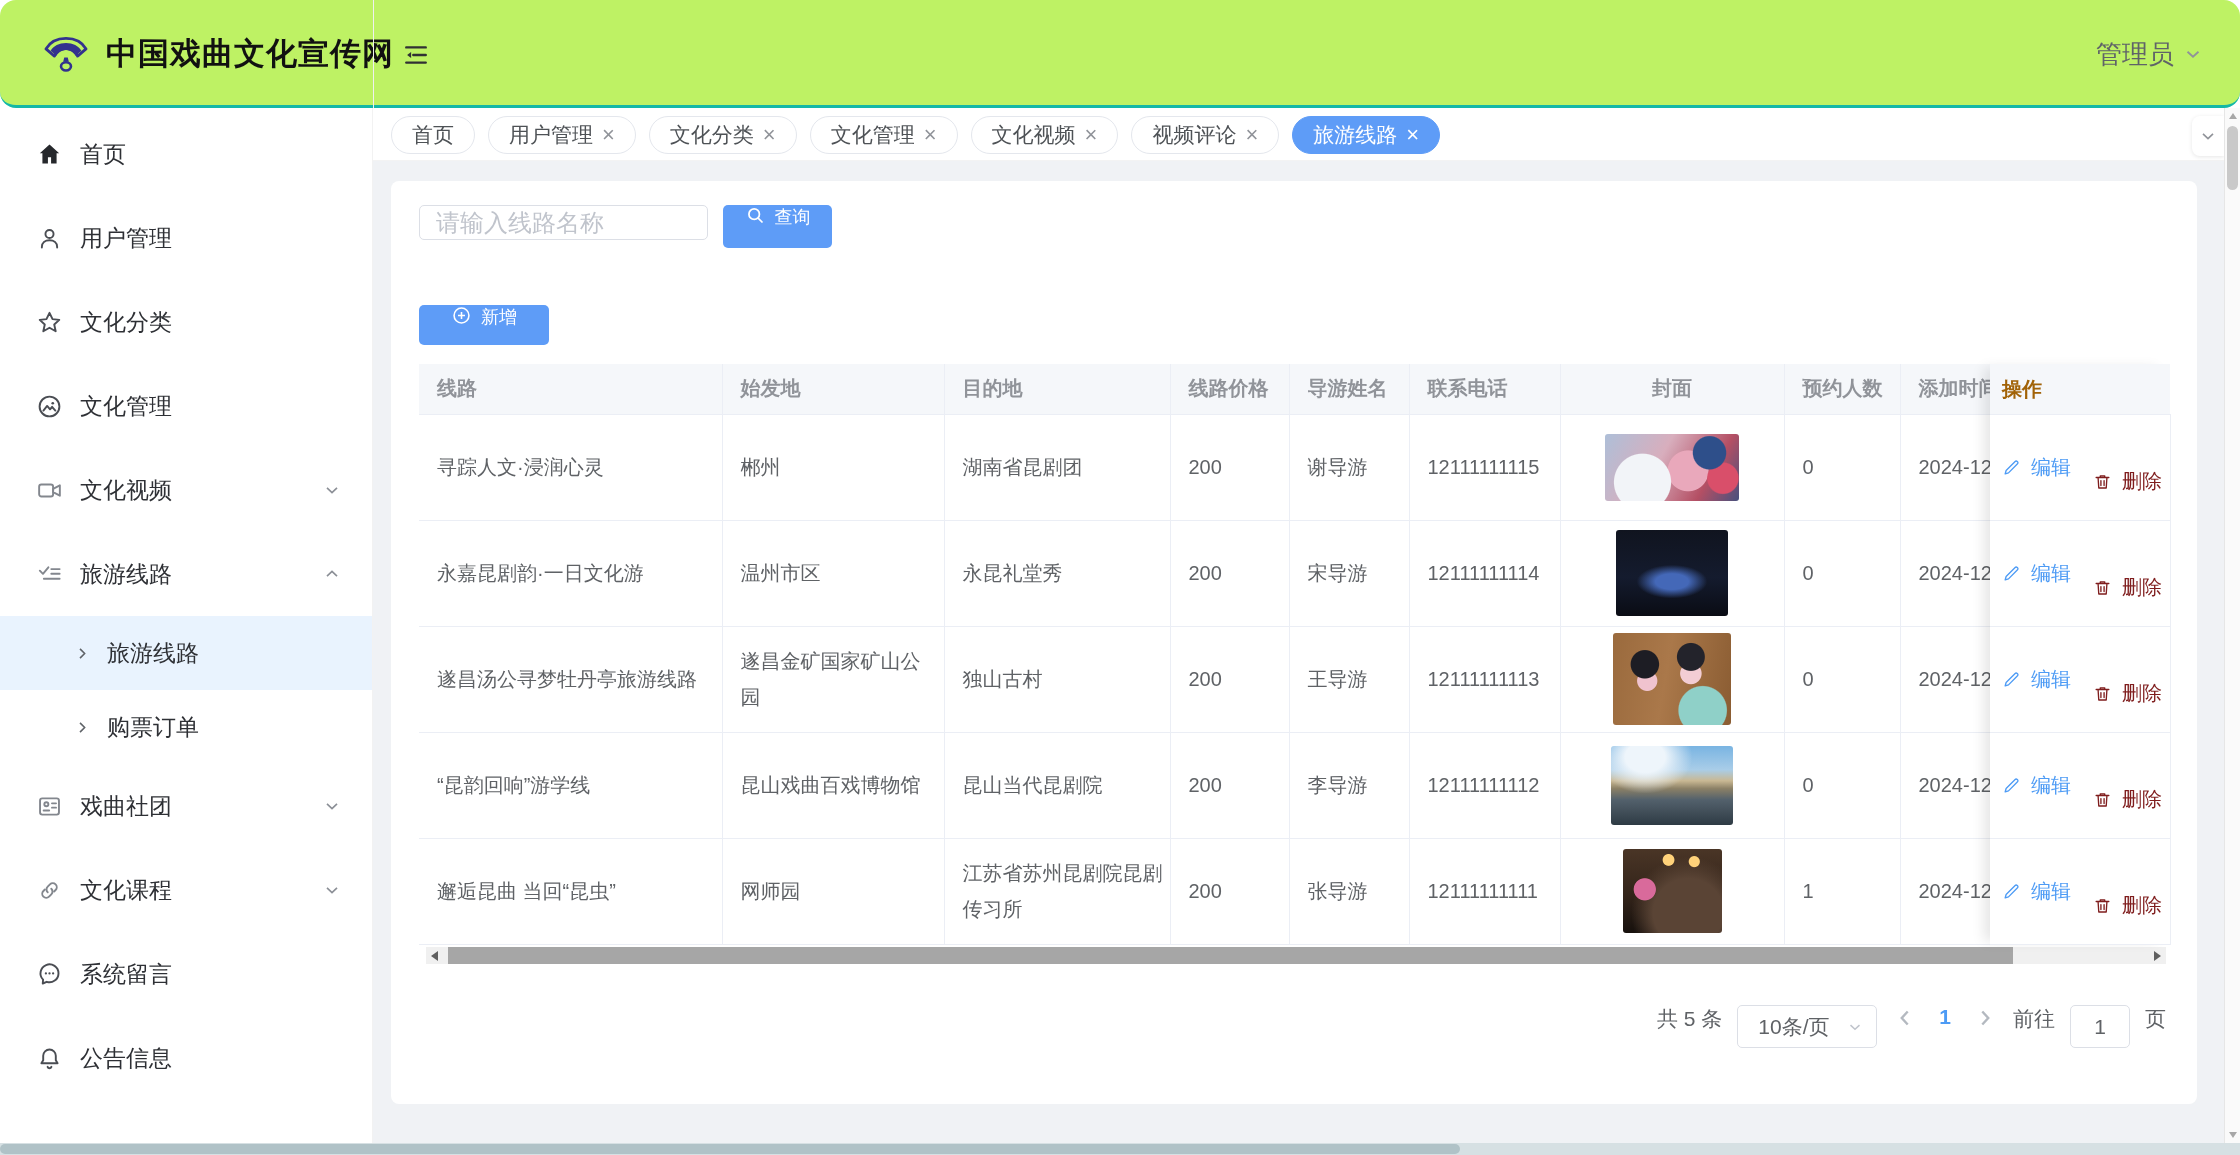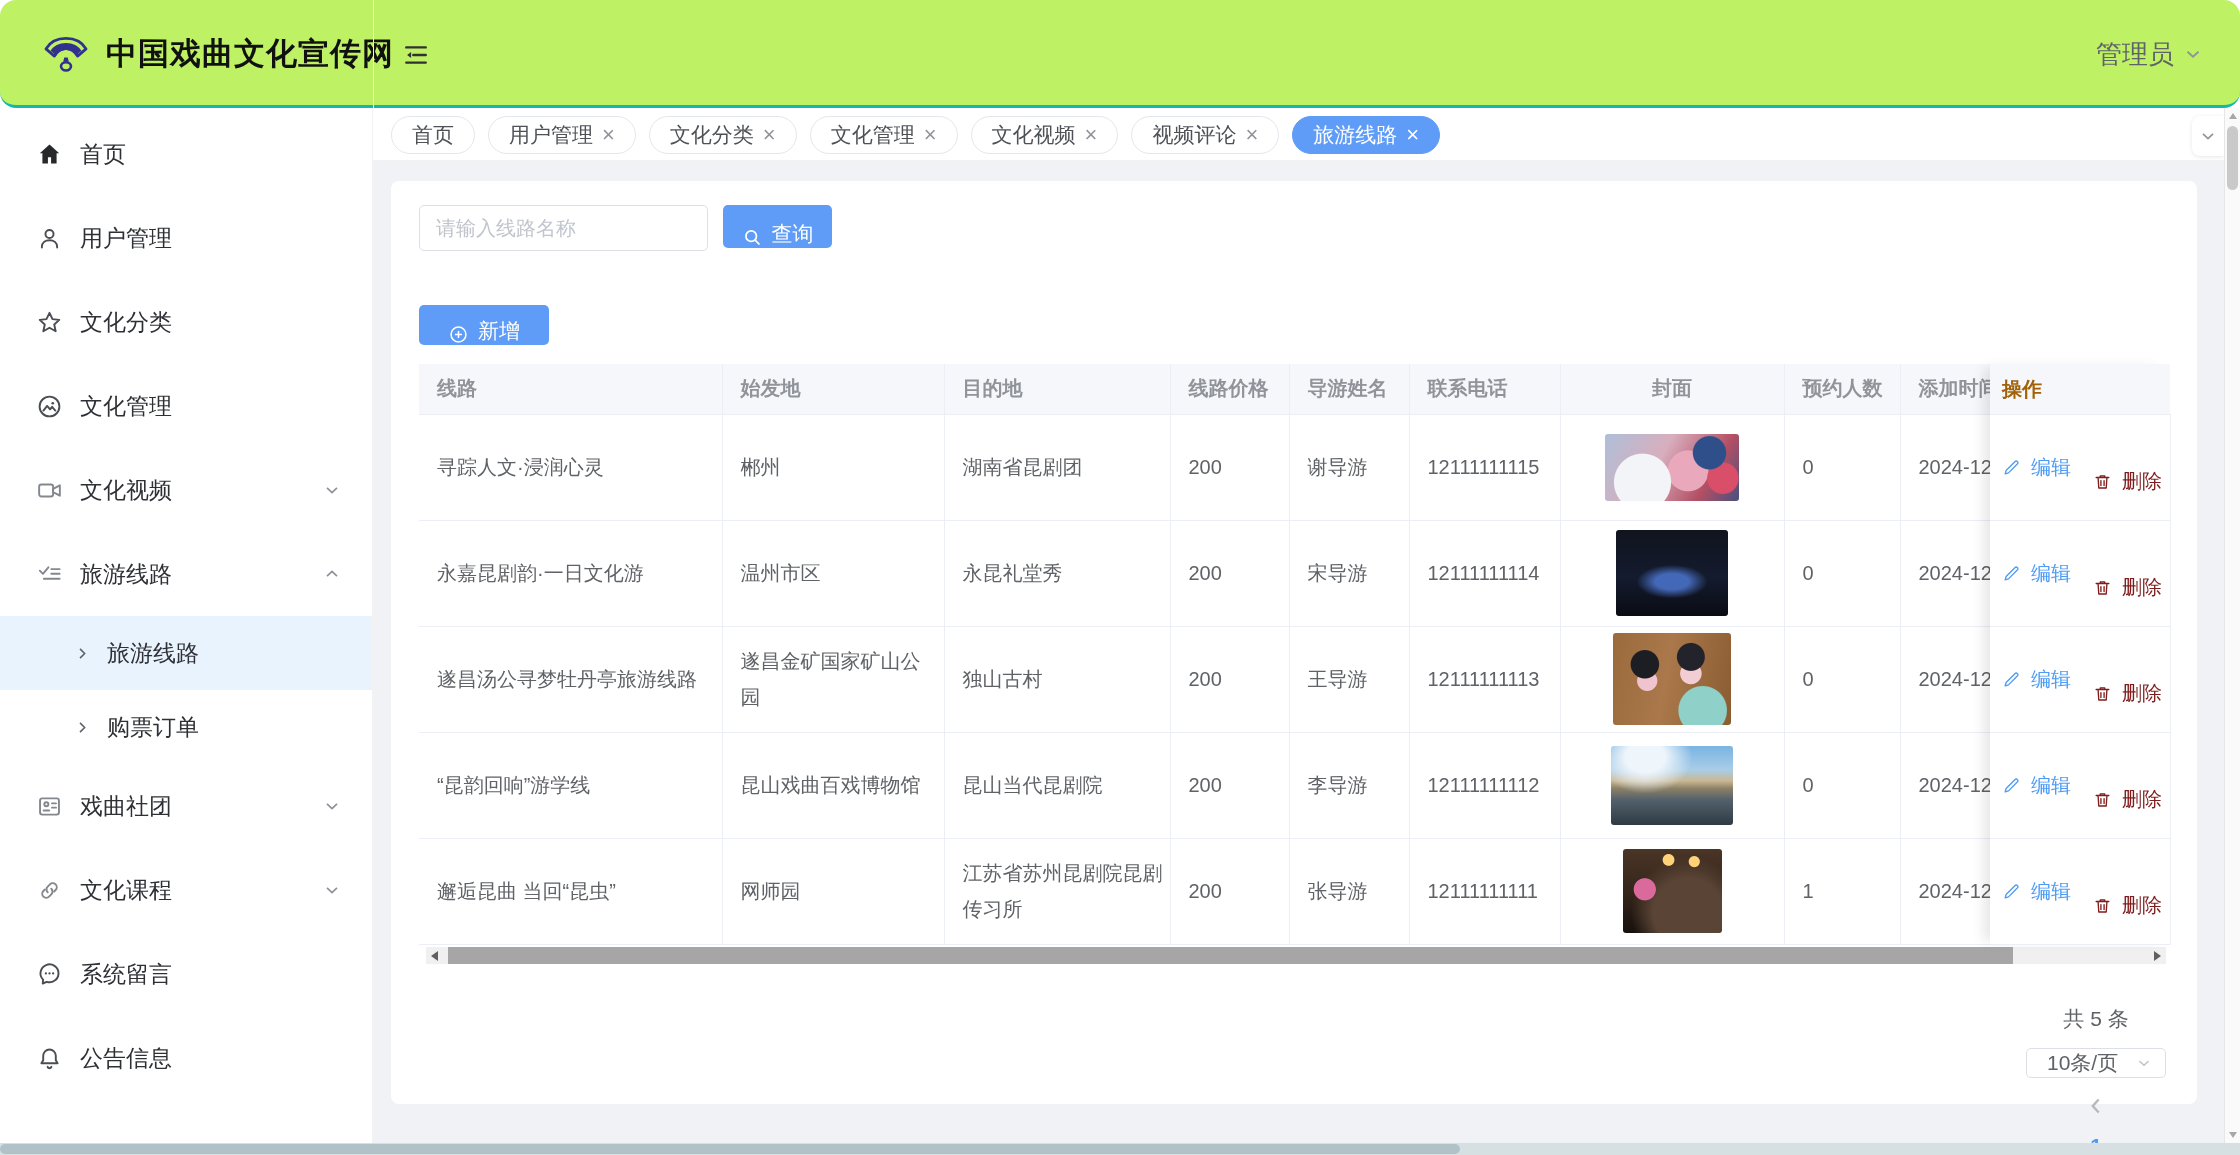--- a/index.html
+++ b/index.html
@@ -36,23 +36,23 @@
   .tab-pill .tab-close{font-size:22px;line-height:1;color:#909399;cursor:pointer;}
   .tab-pill.active{background:#5e9cf7;border-color:#5e9cf7;color:#fff;}
   .tab-pill.active .tab-close{color:#fff;}
   .tab-overflow{position:absolute;right:0;top:8px;width:32px;height:40px;background:#fff;border-radius:8px 0 0 8px;box-shadow:0 1px 4px rgba(0,0,0,.10);display:flex;align-items:center;justify-content:center;color:#909399;cursor:pointer;}
   .tab-overflow svg{width:20px;height:20px;}
 
   
   .content-bg{position:absolute;left:373px;top:161px;width:1851px;bottom:12px;background:#f0f2f5;}
   .card{position:absolute;left:18px;top:20px;width:1806px;height:923px;background:#fff;border-radius:8px;}
 
-  .search-input{position:absolute;left:28px;top:24px;width:289px;height:46px;border:1px solid #dcdfe6;border-radius:5px;padding:0 16px;font-size:20px;color:#303133;outline:none;font-family:inherit;}
+  .search-input{position:absolute;left:28px;top:24px;width:289px;height:35px;border:1px solid #dcdfe6;border-radius:5px;padding:0 16px;font-size:24px;color:#303133;outline:none;font-family:inherit;}
   .search-input::placeholder{color:#c0c4cc;}
-  .btn{display:flex;align-items:flex-end;justify-content:center;gap:9px;background:#5e9cf7;color:#fff;border:none;border-radius:5px;font-size:21px;cursor:pointer;font-family:inherit;}
+  .btn{display:flex;align-items:flex-start;justify-content:center;gap:9px;background:#5e9cf7;color:#fff;border:none;border-radius:5px;font-size:18px;cursor:pointer;font-family:inherit;}
   .search-btn{position:absolute;left:332px;top:24px;width:109px;height:43px;}
   .add-btn{position:absolute;left:28px;top:124px;width:130px;height:40px;}
   .btn .ic{width:21px;height:21px;}
   .btn .ic svg{width:21px;height:21px;}
 
   
   .table-zone{position:absolute;left:28px;top:183px;width:1751px;height:580px;}
   table.routes{width:1751px;border-collapse:collapse;table-layout:fixed;}
   table.routes th{height:50px;background:#f5f7fa;color:#909399;font-size:20px;font-weight:700;text-align:left;padding:0 6px 0 18px;border-right:1px solid #ebeef5;border-bottom:1px solid #ebeef5;}
   table.routes th.center{text-align:center;padding-left:6px;}
@@ -98,21 +98,21 @@
   .link.del{color:#7f1d1d;margin-top:28px;}
 
   
   .t-hscroll{position:absolute;left:35px;top:766px;width:1740px;height:17px;background:#f0f0f0;display:flex;align-items:center;}
   .t-hs-arrow{width:17px;height:17px;display:flex;align-items:center;justify-content:center;flex:0 0 17px;}
   .tri-l{width:0;height:0;border-top:5px solid transparent;border-bottom:5px solid transparent;border-right:7px solid #606060;}
   .tri-r{width:0;height:0;border-top:5px solid transparent;border-bottom:5px solid transparent;border-left:7px solid #606060;}
   .t-hs-thumb{height:17px;background:#a6a6a6;width:1565px;margin-left:5px;}
 
   
-  .pagination{position:absolute;right:31px;top:824px;height:43px;display:flex;align-items:center;gap:15px;font-size:21px;color:#5f6266;flex-direction:column;}
+  .pagination{position:absolute;right:31px;top:824px;height:43px;display:flex;align-items:flex-start;gap:15px;font-size:21px;color:#5f6266;}
   .pg-select{width:140px;height:43px;border:1px solid #dcdfe6;border-radius:5px;display:flex;align-items:center;padding:0 12px 0 20px;gap:10px;color:#5f6266;cursor:pointer;}
   .pg-select .lbl{flex:1;}
   .pg-select .ic,{width:18px;height:18px;}
   .pg-select .ic svg{width:18px;height:18px;color:#c0c4cc;}
   .pg-arrow{width:26px;height:26px;color:#b4b9c0;cursor:pointer;}
   .pg-arrow svg{width:26px;height:26px;}
   .pg-num{color:#4d9bf5;font-weight:700;padding:0 6px;cursor:pointer;}
   .pg-goto-input{width:60px;height:43px;border:1px solid #dcdfe6;border-radius:5px;text-align:center;font-size:21px;color:#5f6266;outline:none;font-family:inherit;}
 
   

